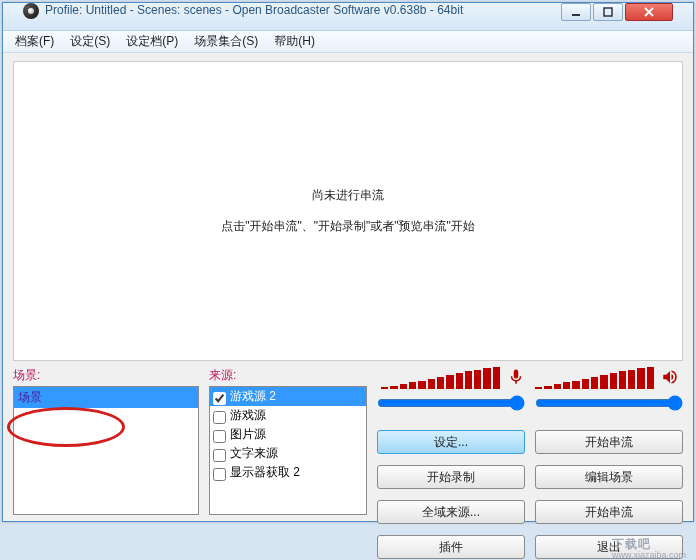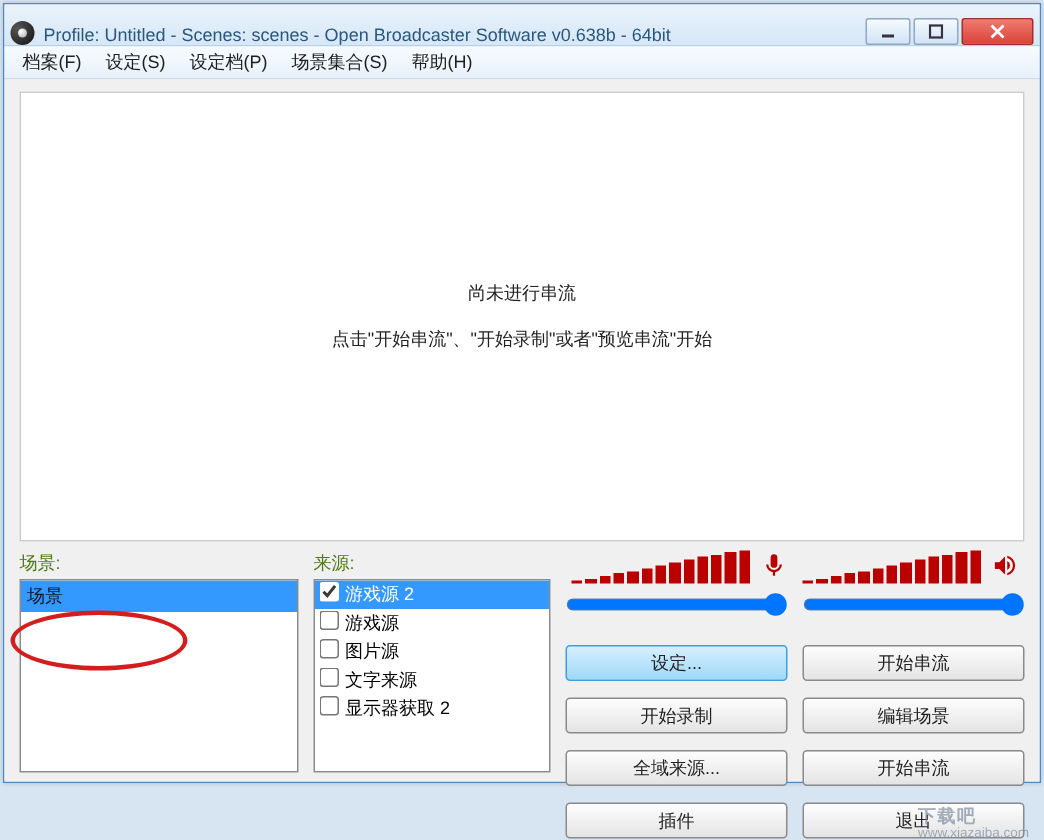--- a/index.html
+++ b/index.html
@@ -1,44 +1,44 @@
 <!DOCTYPE html>
 <html><head>
 <meta charset="utf-8">
 <style>
 * { box-sizing: border-box; margin: 0; padding: 0; font-family: "Microsoft YaHei", "SimSun", Tahoma, sans-serif; font-size: 12px; }
 body { background: #d7e4f2; width: 696px; height: 560px; overflow: hidden; position: relative; }
 
 .window { position: absolute; top: 2px; left: 2px; right: 2px; bottom: 38px; background: #fff; border: 1px solid #4b8bc9; box-shadow: 0 0 3px rgba(0,0,0,.2); }
 
-.titlebar { height: 28px; background: linear-gradient(#eaf3fb, #d6e7f7); border-bottom: 1px solid #b8d0e8; display: flex; align-items: flex-end; padding: 0 4px; }
+.titlebar { height: 28px; background: linear-gradient(#eaf3fb, #d6e7f7); border-bottom: 1px solid #b8d0e8; display: flex; align-items: flex-start; padding: 0 20px; }
 .app-icon { width: 16px; height: 16px; border-radius: 50%; background: radial-gradient(circle at 30% 30%, #555, #111); margin-right: 6px; display: flex; align-items: center; justify-content: center; }
 .app-icon::after { content: ""; width: 6px; height: 6px; border-radius: 50%; background: radial-gradient(circle at 30% 30%, #fff, #aaa); }
 .title-text { color: #2a577e; flex: 1; white-space: nowrap; overflow: hidden; }
 .win-controls { display: flex; gap: 2px; }
 .win-btn { width: 30px; height: 18px; border: 1px solid #8da8c2; border-radius: 2px; background: linear-gradient(#f5faff, #d2e3f3); display: flex; align-items: center; justify-content: center; cursor: pointer; }
 .win-btn.close { width: 48px; background: linear-gradient(#f07a6e, #d9443a); border-color: #a02e2e; color: #fff; font-weight: bold; }
 .win-btn svg { width: 10px; height: 10px; }
 
 .menubar { height: 22px; background: linear-gradient(#f7fbff, #e8f1fa); border-bottom: 1px solid #cbdceb; display: flex; align-items: flex-end; padding: 0 4px; }
 .menu-item { padding: 2px 8px; color: #1e1e1e; cursor: pointer; }
 
 .client { position: absolute; top: 50px; left: 0; right: 0; bottom: 0; background: #f0f0f0; }
 
 .preview { position: absolute; top: 8px; left: 10px; right: 10px; bottom: 160px; background: #fff; border: 1px solid #ccc; display: flex; flex-direction: column; align-items: center; justify-content: center; gap: 14px; color: #222; font-size: 13px; }
 
 .bottom { position: absolute; left: 10px; right: 10px; bottom: 6px; height: 148px; display: flex; gap: 10px; }
 
-.panel-label { color: #4d7c0f; margin-bottom: 2px; }
+.panel-label { color: #be185d; margin-bottom: 2px; }
 .scenes-col { width: 186px; display: flex; flex-direction: column; }
 .sources-col { width: 158px; display: flex; flex-direction: column; }
 .listbox { flex: 1; background: #fff; border: 1px solid #8b8b8b; overflow: auto; }
 .listbox .row { padding: 2px 4px; color: #222; }
-.listbox .row.selected { background: #3399ff; color: #0f172a; }
-.src-row { display: flex; align-items: flex-start; padding: 1px 3px; gap: 4px; }
+.listbox .row.selected { background: #3399ff; color: #4c1d95; }
+.src-row { display: flex; align-items: flex-end; padding: 1px 3px; gap: 4px; }
 .src-row input[type=checkbox] { width: 13px; height: 13px; }
 .src-row.sel { background: #3399ff; color: #fff; }
 .src-row.sel input[type=checkbox]{ accent-color: #fff; }
 
 .controls-col { flex: 1; display: flex; flex-direction: column; gap: 4px; }
 
 .meters { height: 26px; display: flex; gap: 10px; align-items: flex-end; padding: 0 4px 2px 4px; }
 .meter { flex: 1; display: flex; align-items: flex-end; gap: 4px; }
 .bars { flex: 1; display: flex; align-items: flex-end; gap: 2px; height: 22px; }
 .bars span { background: #b00; width: 6%; }

